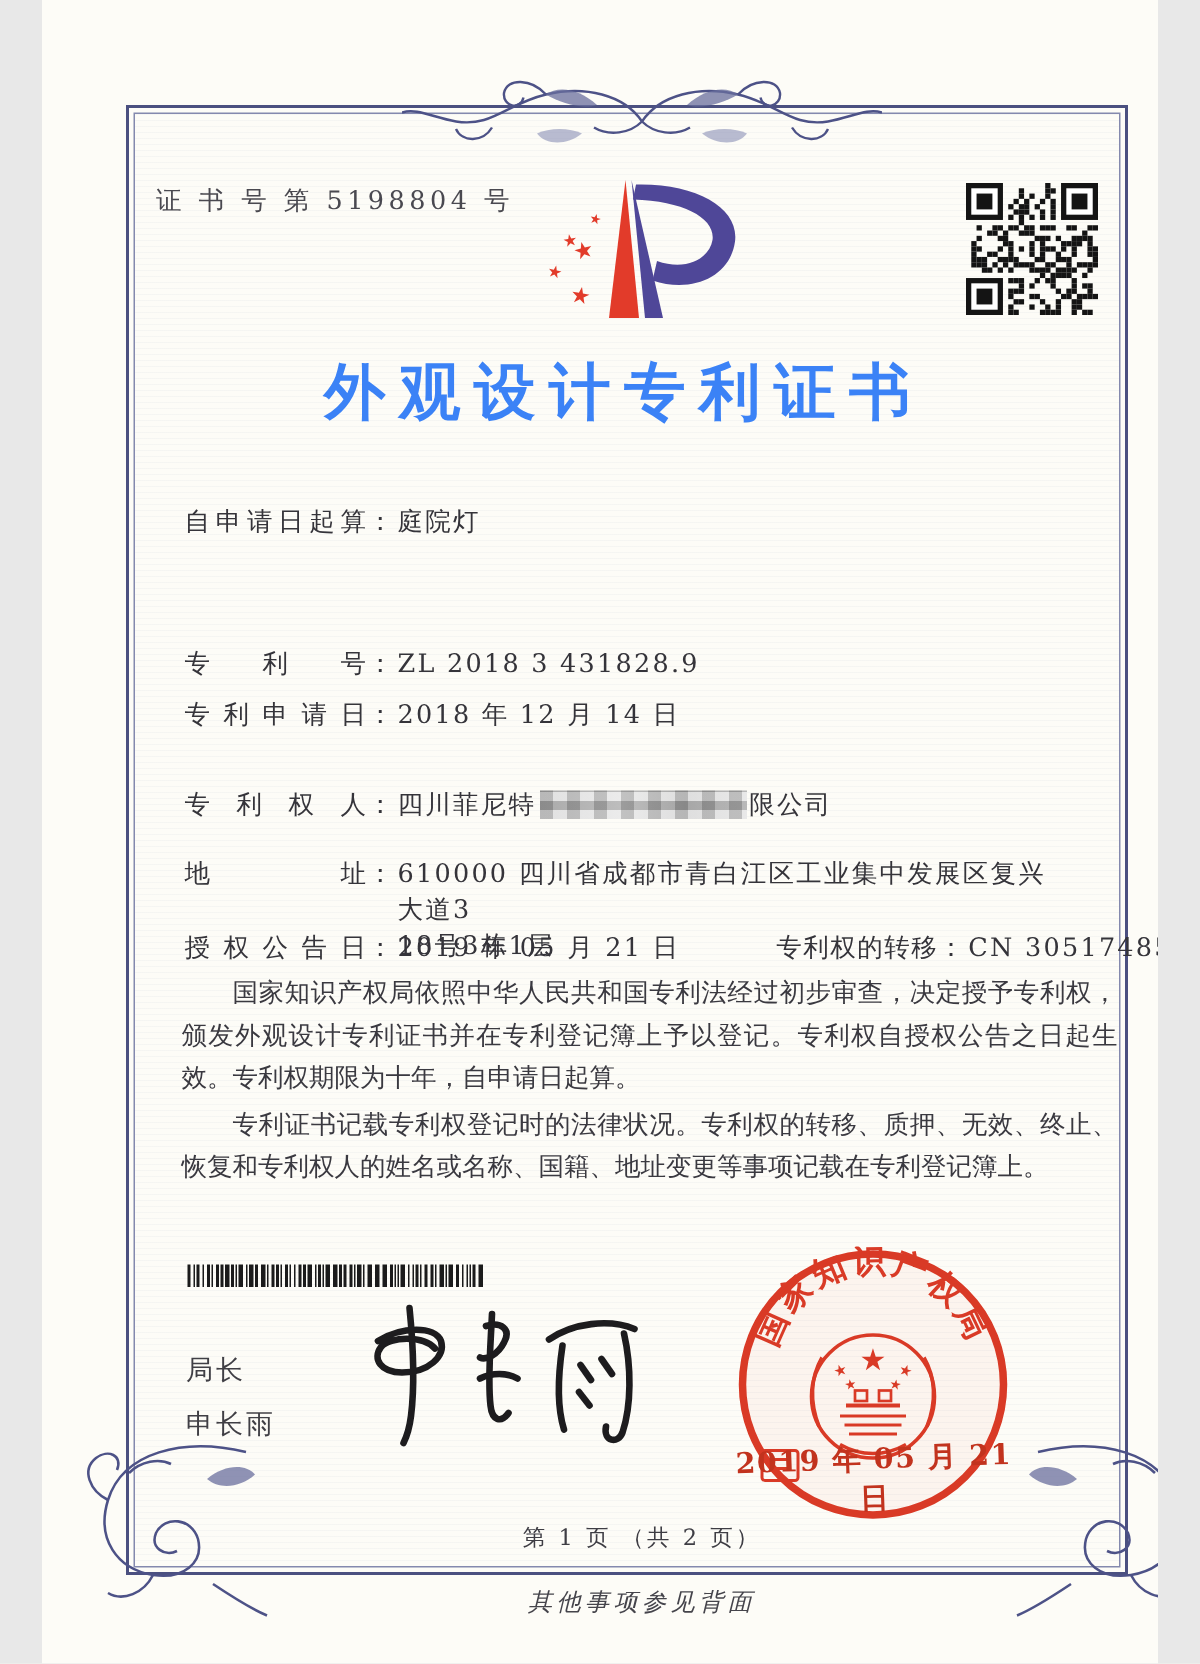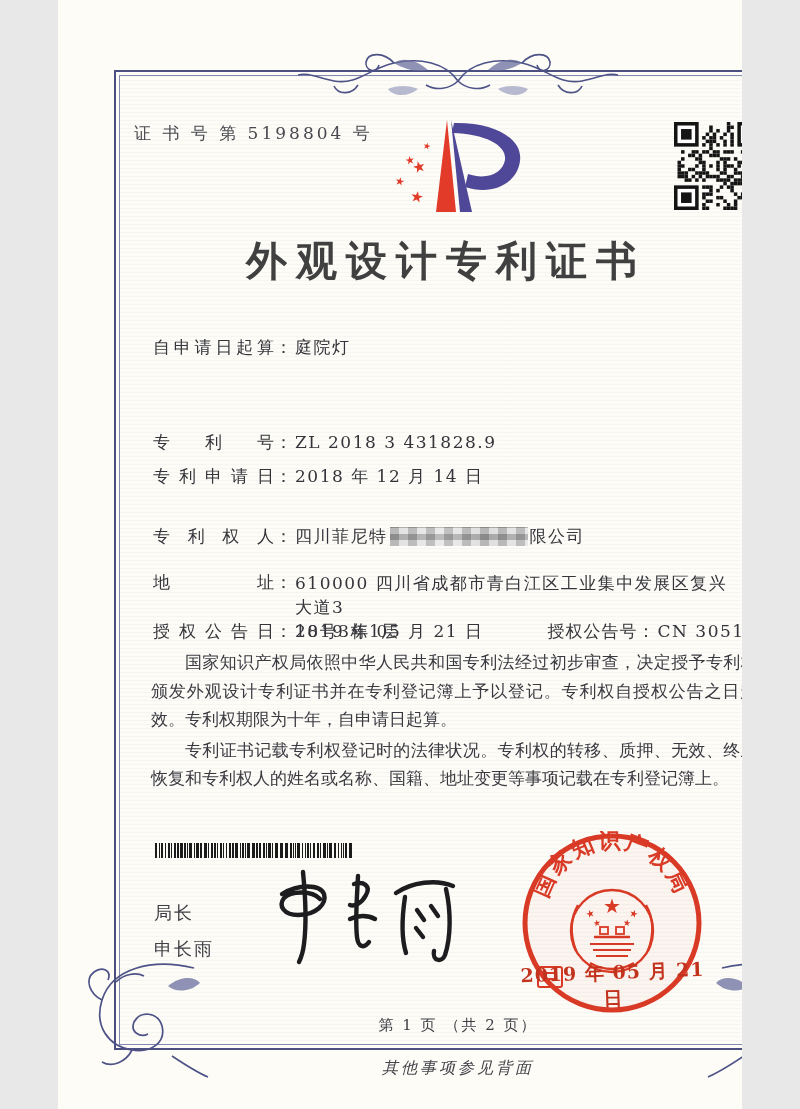--- a/index.html
+++ b/index.html
@@ -1,36 +1,36 @@
 <!DOCTYPE html>
 <html><head>
 <meta charset="utf-8">
 <style>
   html,body{margin:0;padding:0;background:#e8e8e8;}
   #paper{
-    position:relative;width:684px;height:1109px;margin:0 auto;
+    position:relative;width:744px;height:1109px;margin:0 auto;
     background:#fdfcf7;overflow:hidden;
     font-family:"DejaVu Serif","Liberation Serif",serif;
     color:#35343a;
   }
   
   .frame{
     position:absolute;left:56px;top:70px;width:664px;height:976px;
     border:2.5px solid #4b5080;
   }
   .frame-inner{
     position:absolute;left:3px;top:3px;right:3px;bottom:3px;
     border:1px solid #8489ae;
     background:repeating-linear-gradient(to bottom,rgba(110,130,170,0.055) 0 1px,rgba(255,255,255,0) 1px 4px);
   }
   .orn{position:absolute;pointer-events:none;}
   .cert-no{position:absolute;left:76px;top:122px;font-size:17px;letter-spacing:3px;color:#4a4950;}
   .title{
     position:absolute;left:56px;top:234px;width:664px;text-align:center;
-    font-size:41px;font-weight:bold;letter-spacing:9px;color:#404040;
+    font-size:41px;font-weight:bold;letter-spacing:9px;color:#3b82f6;
   }
   .row{position:absolute;left:95px;font-size:17px;letter-spacing:1px;white-space:nowrap;}
   .lbl{display:inline-block;width:122px;text-align:justify;text-align-last:justify;vertical-align:top;}
   .colon{display:inline-block;width:20px;}
   .val{letter-spacing:1.5px;}
   .addr-wrap{display:inline-block;vertical-align:top;white-space:normal;width:440px;line-height:24px;letter-spacing:1.5px;}
   .mosaic{
     display:inline-block;width:138px;height:19px;vertical-align:-4px;margin:0 2px;
     background-image:
       repeating-linear-gradient(90deg,rgba(0,0,0,.18) 0 9px,rgba(0,0,0,0) 9px 18px),
@@ -316,21 +316,21 @@
   <div class="row" style="top:465px">
     <span class="lbl">专利申请日</span><span class="colon">：</span><span class="val">2018 年 12 月 14 日</span>
   </div>
   <div class="row" style="top:525px">
     <span class="lbl">专利权人</span><span class="colon">：</span><span class="val">四川菲尼特</span><span class="mosaic"></span><span class="val">限公司</span>
   </div>
   <div class="row" style="top:571px">
     <span class="lbl">地址</span><span class="colon">：</span><span class="addr-wrap"><span>610000 四川省成都市青白江区工业集中发展区复兴大道3</span><br><span>18号3栋1层</span></span>
   </div>
   <div class="row" style="top:620px">
-    <span class="lbl">授权公告日</span><span class="colon">：</span><span class="val">2019 年 05 月 21 日</span><span class="grant2">授权公告号</span><span class="colon">：</span><span class="val">CN 305174854 S</span>
+    <span class="lbl">授权公告日</span><span class="colon">：</span><span class="val">2019 年 05 月 21 日</span><span class="grant2">专利权的转移</span><span class="colon">：</span><span class="val">CN 305174854 S</span>
   </div>
 
   <div class="paras">
     <p>国家知识产权局依照中华人民共和国专利法经过初步审查，决定授予专利权，颁发外观设计专利证书并在专利登记簿上予以登记。专利权自授权公告之日起生效。专利权期限为十年，自申请日起算。</p>
     <p>专利证书记载专利权登记时的法律状况。专利权的转移、质押、无效、终止、恢复和专利权人的姓名或名称、国籍、地址变更等事项记载在专利登记簿上。</p>
   </div>
 
   <div class="barcode">
       <div style="position: absolute; left: 0px; top: 0px; width: 2px; height: 100%; background: rgb(27, 27, 27);"></div>
       <div style="position: absolute; left: 4px; top: 0px; width: 1px; height: 100%; background: rgb(27, 27, 27);"></div>

